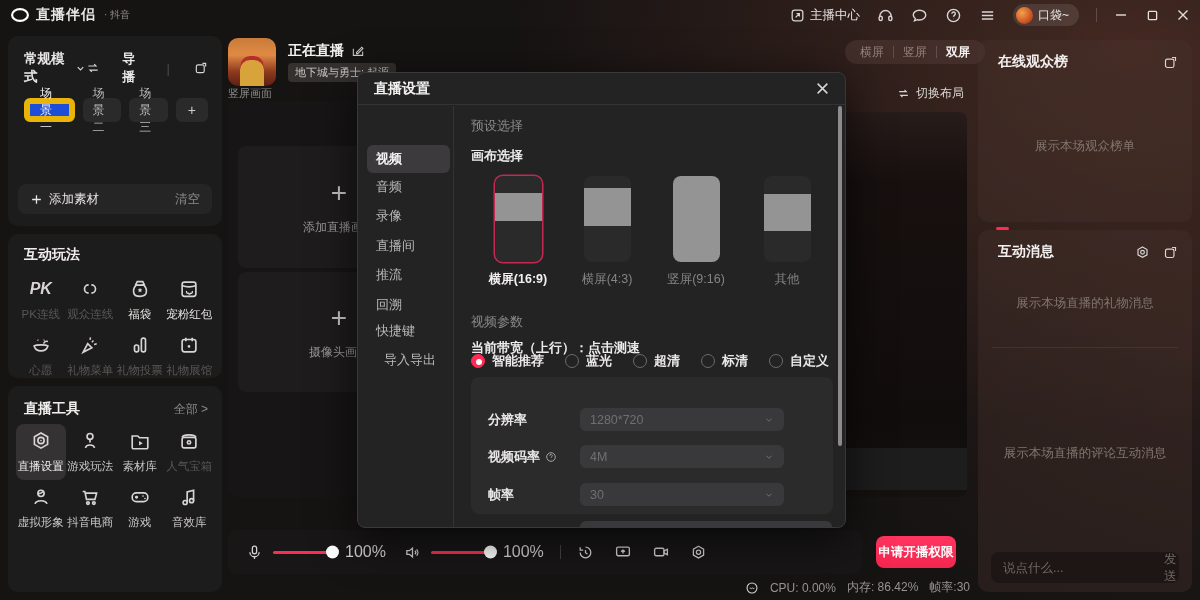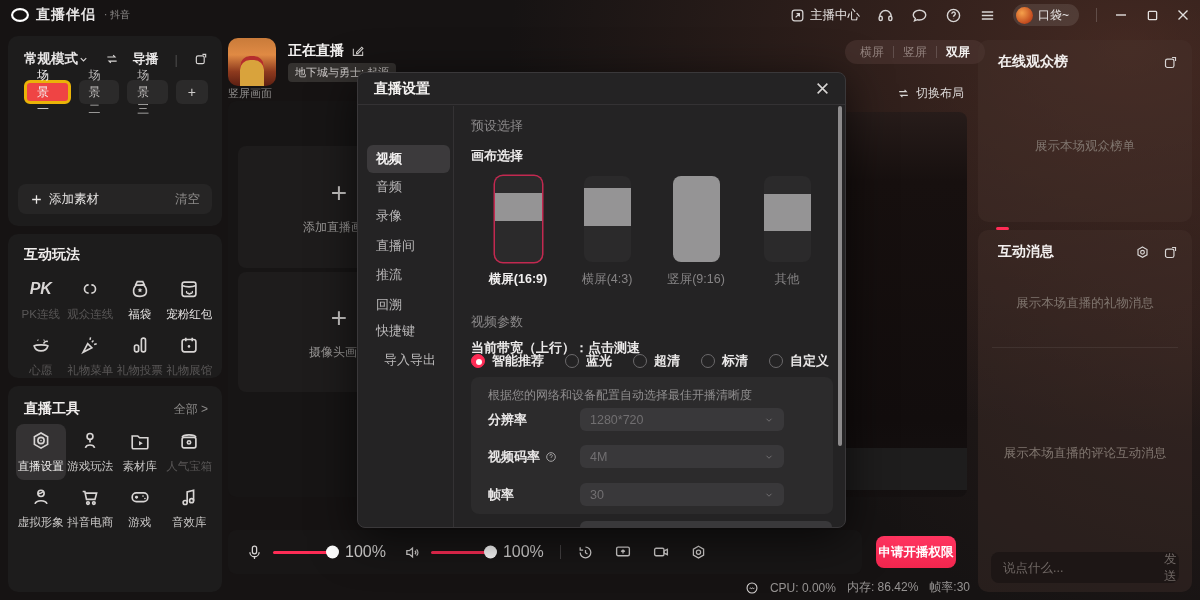--- a/index.html
+++ b/index.html
@@ -29,24 +29,24 @@
 
   
   .lpanel { position:absolute; background:#1d1c1c; border-radius:10px; }
   .rpanel { position:absolute; background:rgba(74,52,47,0.34); border-radius:10px; }
 
   .sec-title { font-size:14px; font-weight:bold; color:#f0edec; }
 
   
   .mode-row { display:flex; align-items:center; padding:14px 14px 0 16px; }
   .mode-label { font-size:13.5px; font-weight:bold; display:flex; align-items:center; }
-  .director { margin-left:auto; display:flex; align-items:center; gap:14px; font-size:13px; font-weight:bold; }
+  .director { margin-left:auto; display:flex; align-items:center; gap:22px; font-size:13px; font-weight:bold; }
   .chip-row { display:flex; gap:8px; padding:12px 14px 12px 16px; }
   .chip { height:24px; padding:0 10px; border-radius:6px; background:#2b2a2a; color:#bdbbba; font-size:12px; display:flex; align-items:center; }
-  .chip.sel { background:#ef4444; border:3px solid #eab308; color:#f4f1f1; }
+  .chip.sel { background:#1d4ed8; border:6px solid #eab308; color:#f4f1f1; }
   .chip.add { padding:0 12px; font-size:14px; color:#cfcdcc; }
   .view-tabs { margin:0 14px; border-top:1px solid rgba(255,255,255,0.06); padding-top:8px; display:flex; background:transparent; }
   .view-tabs .vt { flex:1; height:26px; border-radius:6px; display:flex; align-items:center; justify-content:center; font-size:12.5px; color:#8b8988; }
   .view-tabs .vt.sel { background:#454344; color:#f2f0ef; font-weight:bold; }
   .addbar { position:absolute; left:10px; right:10px; bottom:12px; height:30px; background:#262525; border-radius:8px; display:flex; align-items:center; padding:0 12px; }
   .addbar .lab { font-size:12.5px; color:#e9e7e6; margin-left:6px; }
   .addbar .clear { margin-left:auto; font-size:12.5px; color:#8d8b8a; }
 
   
   .grid4 { display:grid; grid-template-columns:repeat(4,1fr); }
@@ -637,21 +637,20 @@
         <span class="radio"></span>
         <span>标清</span>
       </span>
     <span class="radio-item">
         <span class="radio"></span>
         <span>自定义</span>
       </span>
   </div>
 
   <div class="hint-panel">
-    <div class="hint-text">根据您的网络和设备配置自动选择最佳开播清晰度</div>
     <div class="frow-label" style="top:34px;">分辨率</div>
     <div class="dd" style="top:31px;">
       <span>1280*720</span>
       <span class="icon" style="color:#716f71;">
           <svg width="10" height="10" viewBox="0 0 24 24" fill="none" stroke="currentColor" stroke-width="2.4">
             <path d="M6 9l6 6 6-6"></path>
           </svg>
         </span>
     </div>
     <div class="frow-label" style="top:71px;">

